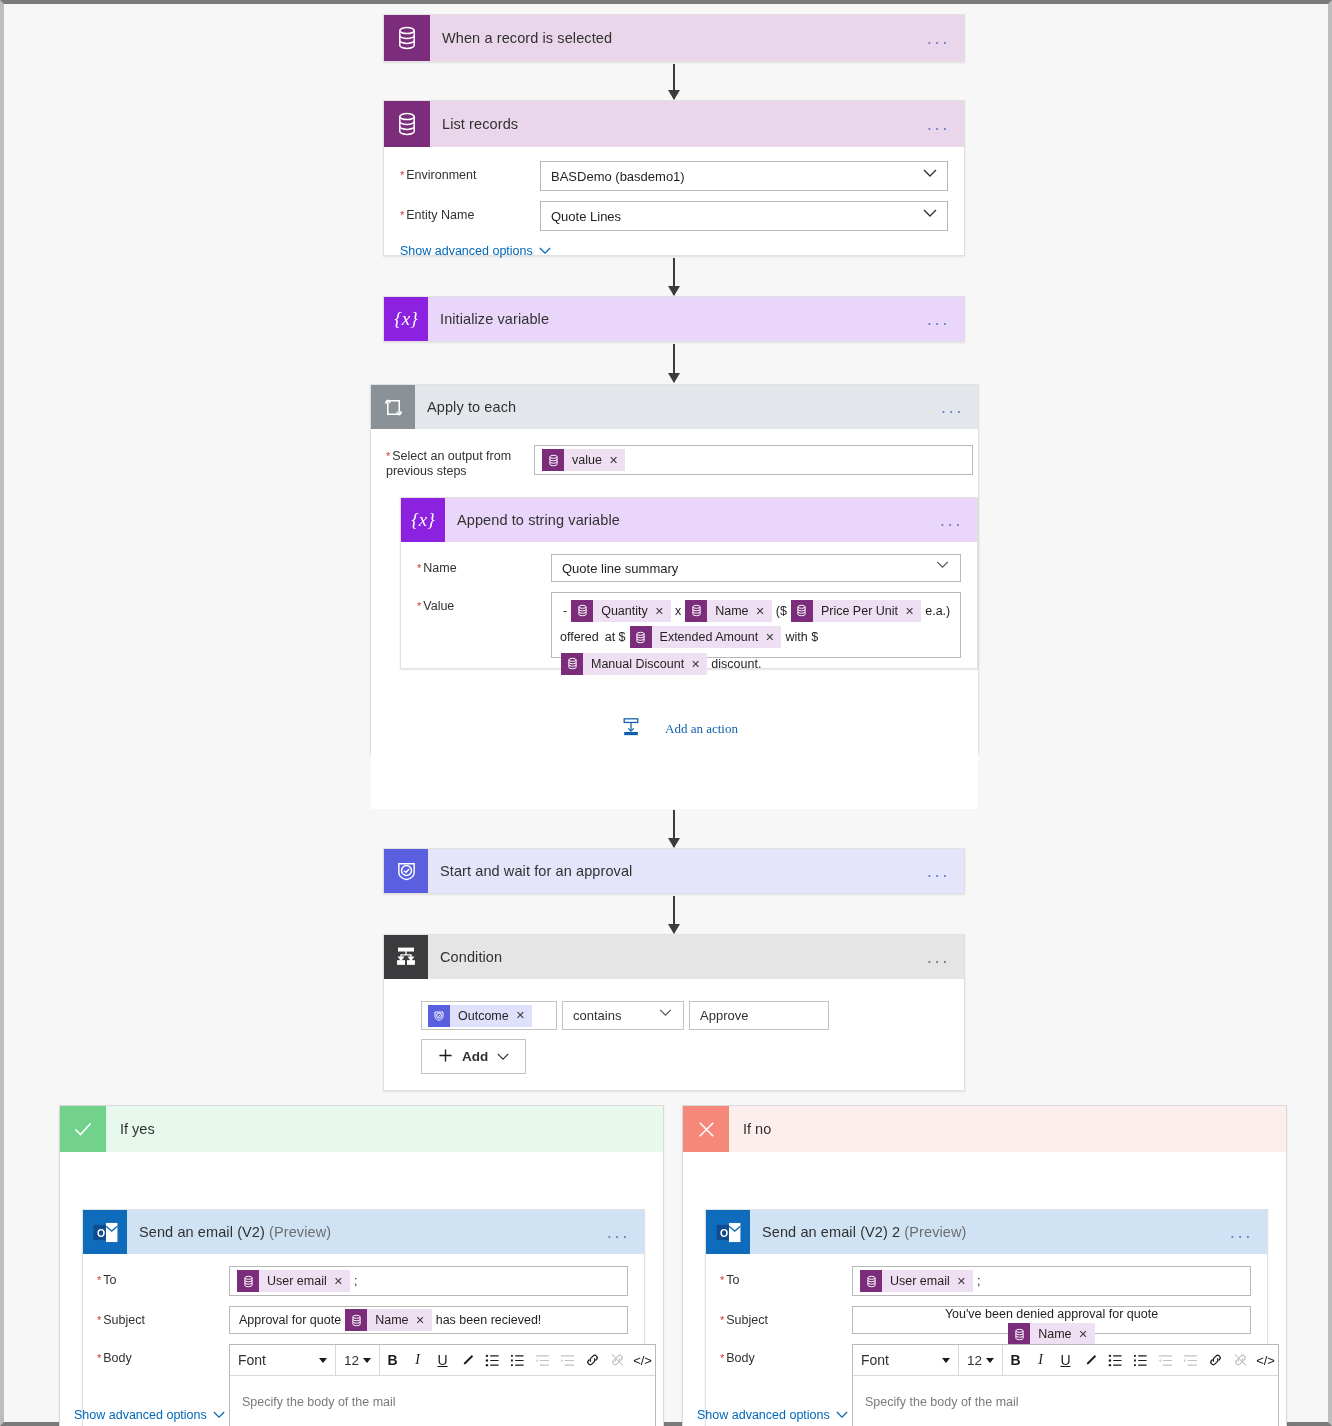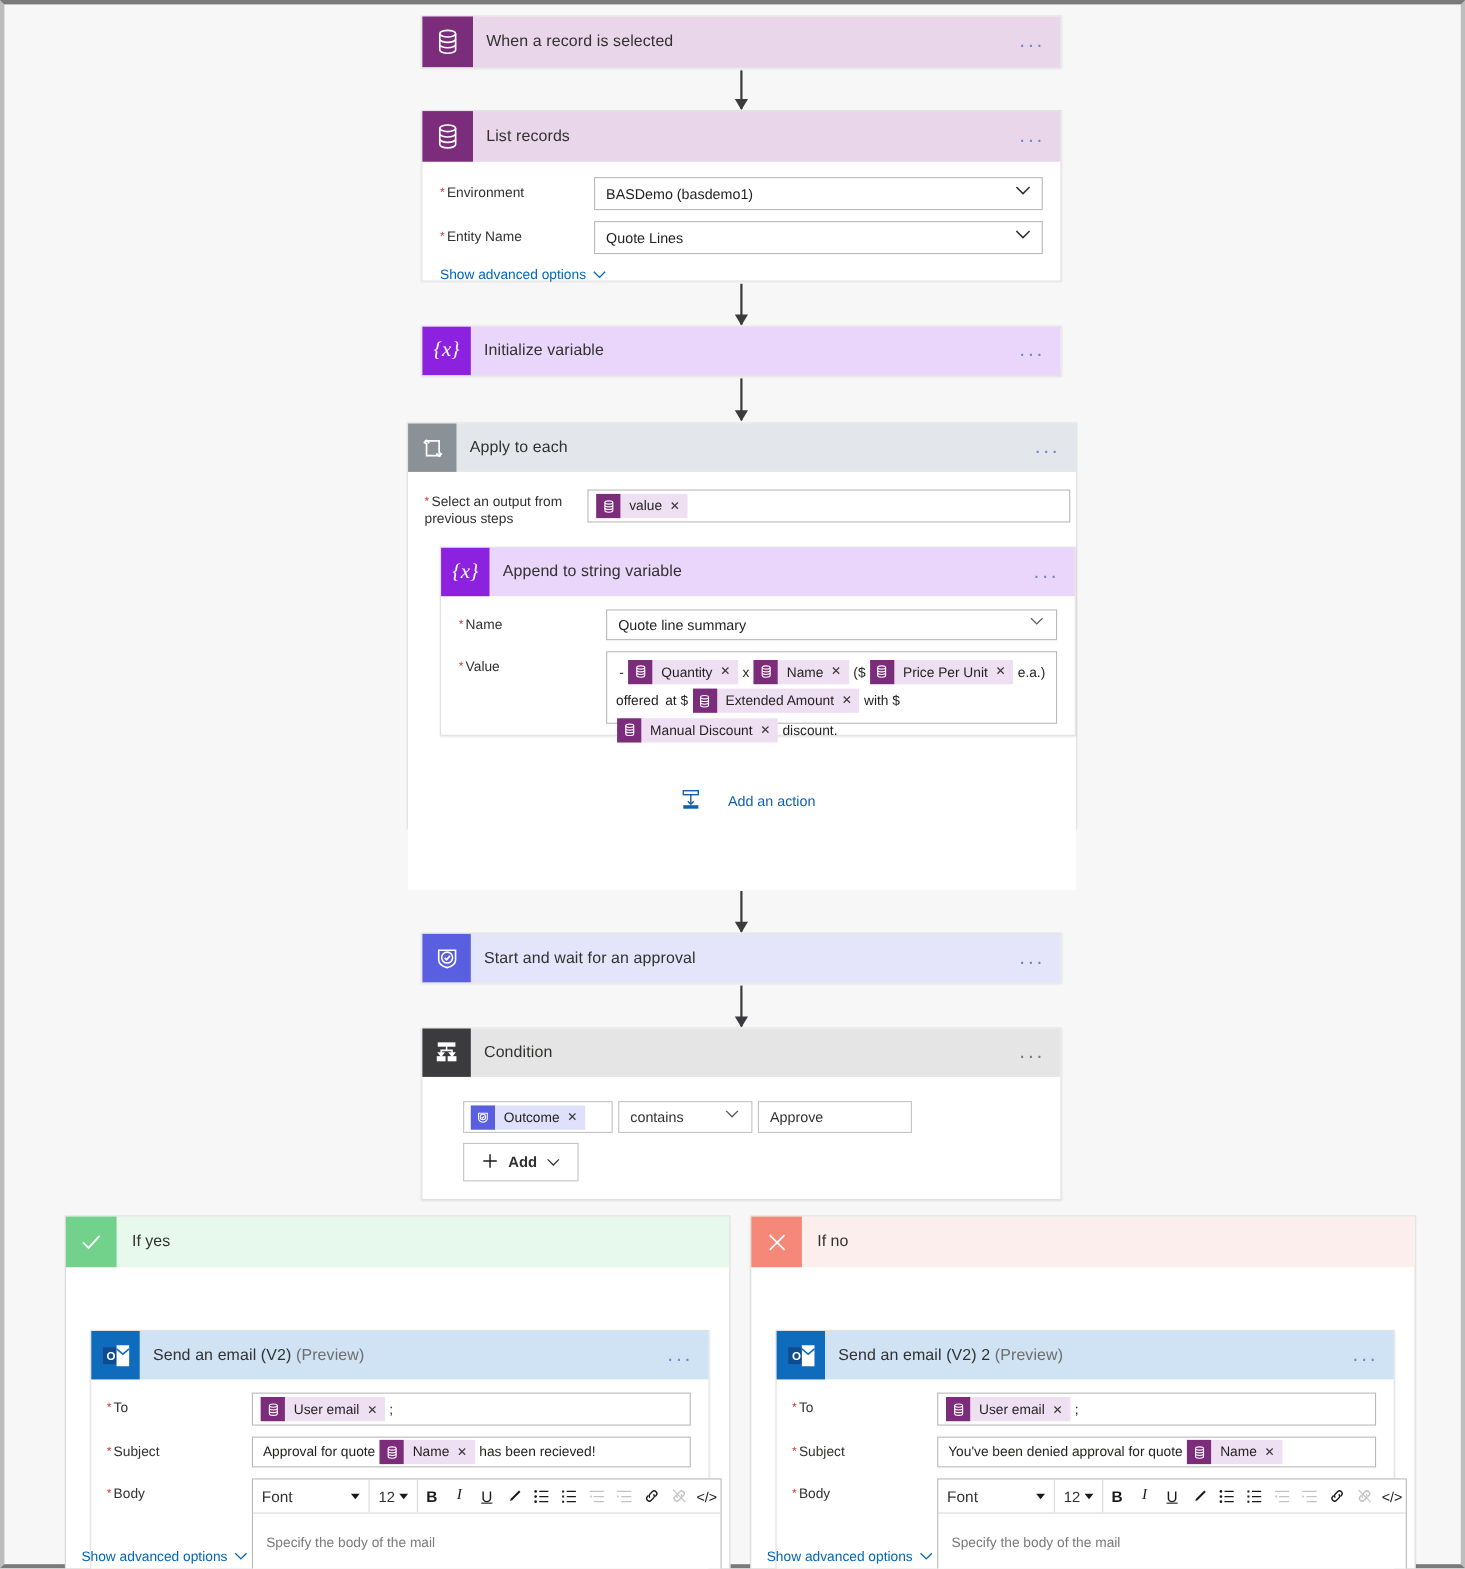--- a/index.html
+++ b/index.html
@@ -73,21 +73,21 @@
 
   
   .arrow { position:absolute; width:2px; background:#3b3b3d; }
   .arrow::after { content:""; position:absolute; left:50%; bottom:-1px; transform:translateX(-50%);
                   border-left:6px solid transparent; border-right:6px solid transparent; border-top:10px solid #3b3b3d; }
 
   
   #applyEach { background:#fafafa; }
   #applyEachInner { background:#fff; }
 
-  .addaction { display:inline-flex; align-items:center; gap:24px; color:#1160ad; font-size:13px; cursor:pointer; }
+  .addaction { display:inline-flex; align-items:center; gap:24px; color:#1160ad; font-size:13px; cursor:pointer;font-family:Liberation Serif, serif; }
 
   
   .condrow { display:flex; align-items:center; gap:2px; }
   .cond-box { border:1px solid #c3c3c3; height:29px; display:flex; align-items:center; box-sizing:border-box; background:#fff; }
   .addbtn { border:1px solid #c3c3c3; height:33px; display:inline-flex; align-items:center; gap:9px;
             padding:0 16px; font-size:13.5px; font-weight:bold; background:#fff; margin-top:9px; cursor:pointer; }
 
   
   .branch { position:absolute; background:#fff; border:1px solid #dadada; box-sizing:border-box;
             box-shadow:0 0.6px 1.8px rgba(0,0,0,.08); }
@@ -621,21 +621,21 @@
               </span>
               <span class="plain" style="margin-left:3px;">;</span>
             </div>
           </div>
         </div>
         <div class="row">
           <div class="lbl" style="width:132px;flex-basis:132px;">
             <span class="req">*</span><span>Subject</span>
           </div>
           <div class="ctl">
-            <div class="inp" id="subjNo" style="height:16px;padding:0 6px;">
+            <div class="inp" id="subjNo" style="height:16px;padding:0 6px;flex-direction:column;">
                   <span class="plain" style="margin: 0px 3px;">You've been denied approval for quote</span>
                   <span class="tok">
                     <span class="tico">
                       <svg width="11" height="13" viewBox="0 0 22 24" fill="none" stroke="#fff" stroke-width="2">
                         <ellipse cx="11" cy="4.6" rx="7.2" ry="3"></ellipse>
                         <path d="M3.8 4.6v14.8c0 1.66 3.22 3 7.2 3s7.2-1.34 7.2-3V4.6"></path>
                         <path d="M3.8 9.5c0 1.66 3.22 3 7.2 3s7.2-1.34 7.2-3"></path>
                         <path d="M3.8 14.4c0 1.66 3.22 3 7.2 3s7.2-1.34 7.2-3"></path>
                       </svg>
                     </span>

